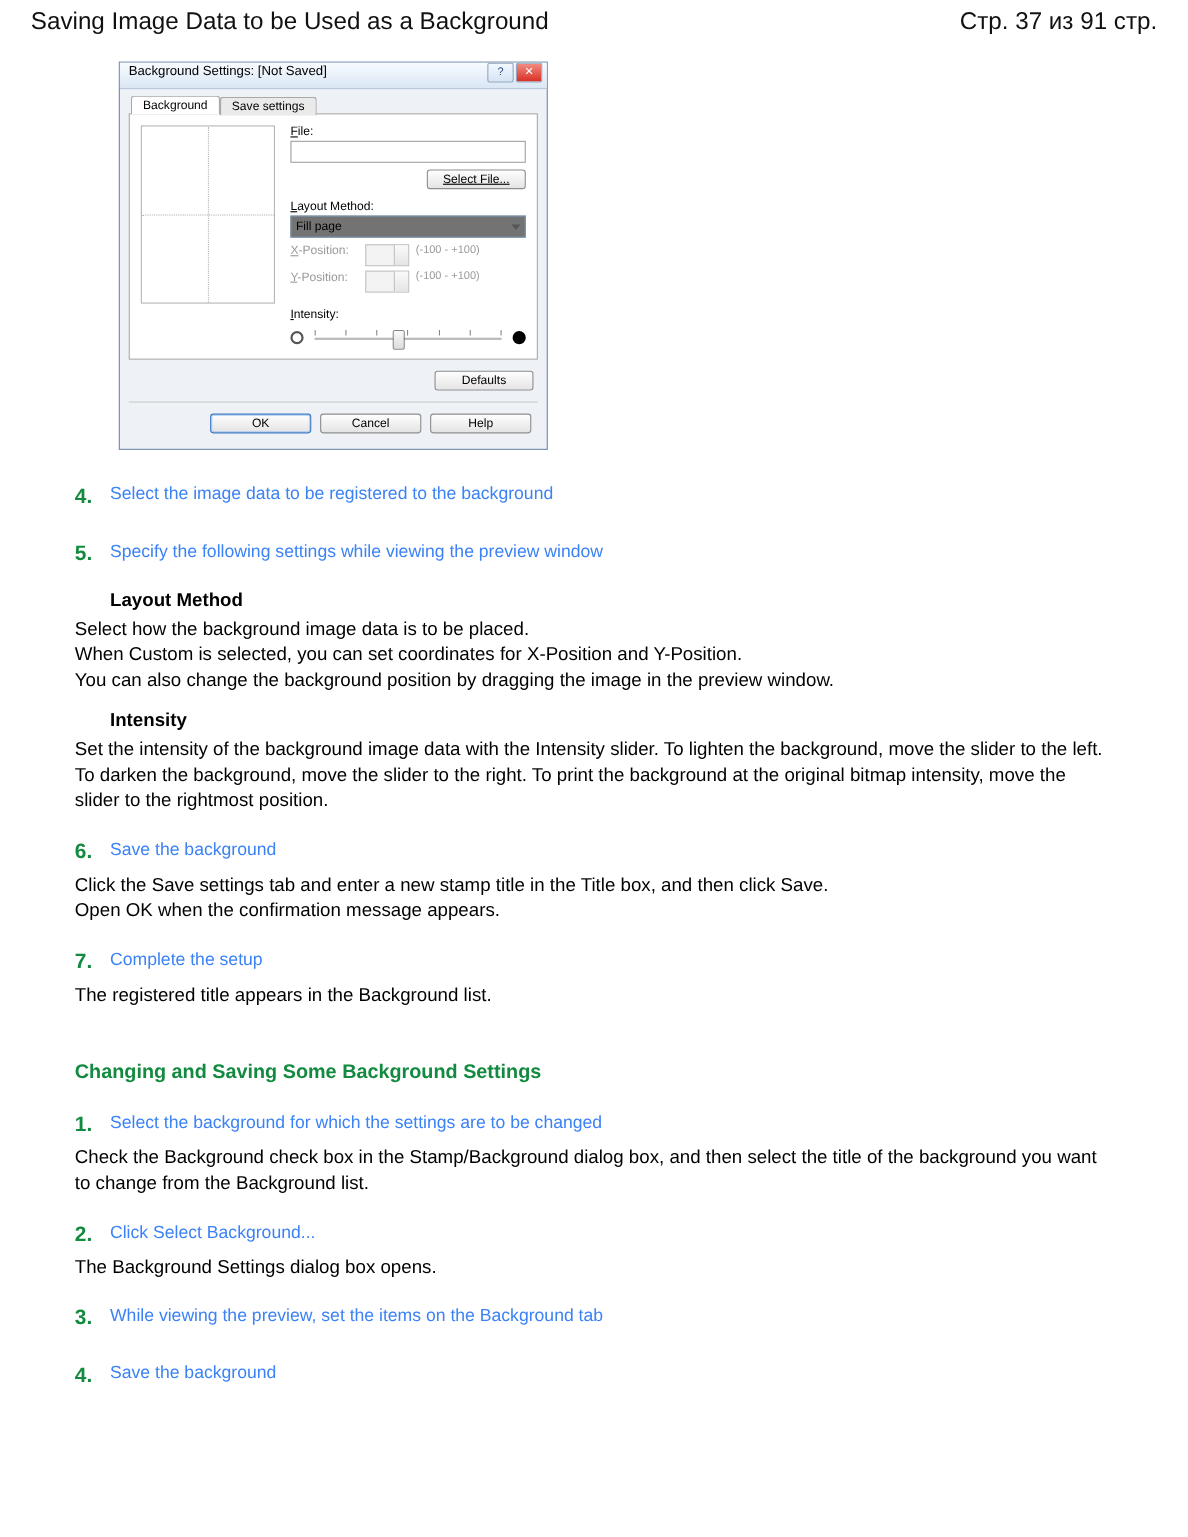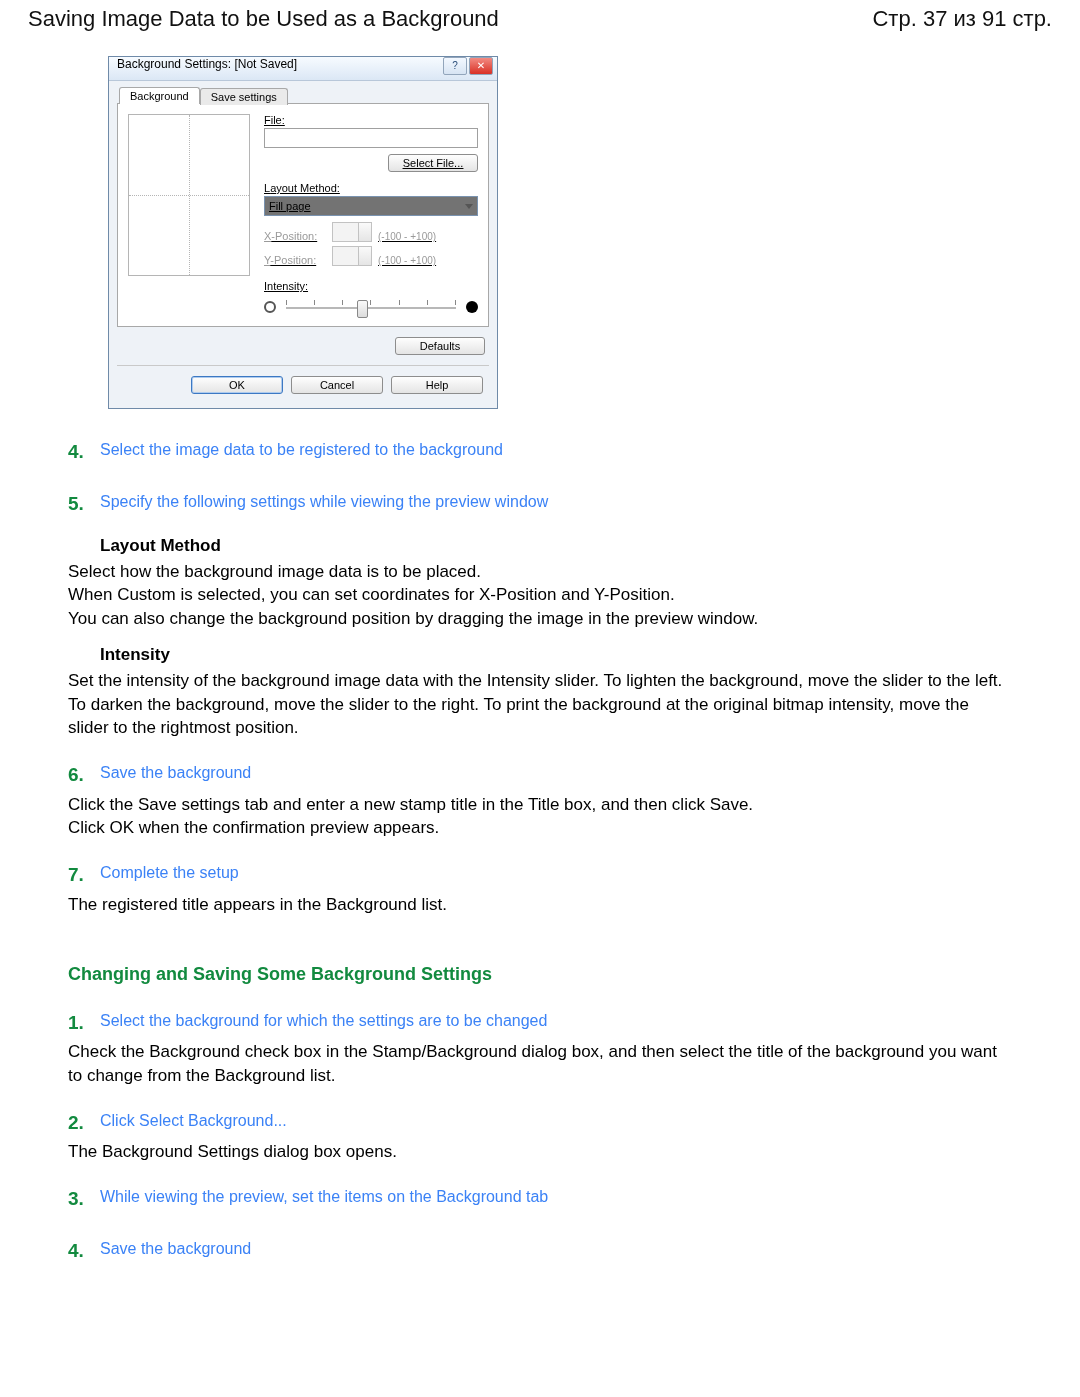--- a/index.html
+++ b/index.html
@@ -88,21 +88,20 @@
     background: #fff;
     z-index: 2;
   }
   .tabpanel {
     border: 1px solid #a8a8a8;
     background: #fff;
     padding: 10px;
     display: flex;
     gap: 14px;
     min-height: 190px;
-    text-decoration: underline;
   }
   .preview {
     width: 120px;
     height: 160px;
     border: 1px solid #b5b5b5;
     background: #fff;
     position: relative;
   }
   .preview .guide-h {
     position: absolute;
@@ -159,21 +158,21 @@
     margin-bottom: 6px;
   }
   .select .caret {
     width: 0; height: 0;
     border-left: 4px solid transparent;
     border-right: 4px solid transparent;
     border-top: 5px solid #555;
   }
   .pos-row {
     display: flex;
-    align-items: flex-end;
+    align-items: flex-start;
     gap: 6px;
     margin-bottom: 4px;
     color: #9a9a9a;
   }
   .pos-row .pl { width: 62px; }
   .spinner {
     width: 38px;
     height: 18px;
     border: 1px solid #c2c2c2;
     background: #f3f3f3;
@@ -386,21 +385,21 @@
         <div class="para">You can also change the background position by dragging the image in the preview window.</div>
         <div class="substrong">Intensity</div>
         <div class="para">Set the intensity of the background image data with the Intensity slider. To lighten the background, move the slider to the left. To darken the background, move the slider to the right. To print the background at the original bitmap intensity, move the slider to the rightmost position.</div>
         <div class="step">
           <div class="num">6.</div>
           <div class="body">
             <div class="heading">Save the background</div>
           </div>
         </div>
         <div class="para">Click the Save settings tab and enter a new stamp title in the Title box, and then click Save.</div>
-        <div class="para">Click OK when the confirmation preview appears.</div>
+        <div class="para">Open OK when the confirmation message appears.</div>
         <div class="step">
           <div class="num">7.</div>
           <div class="body">
             <div class="heading">Complete the setup</div>
           </div>
         </div>
         <div class="para">The registered title appears in the Background list.</div>
       </div>
     <div class="section-title">Changing and Saving Some Background Settings</div>
     <div id="steps-b">

